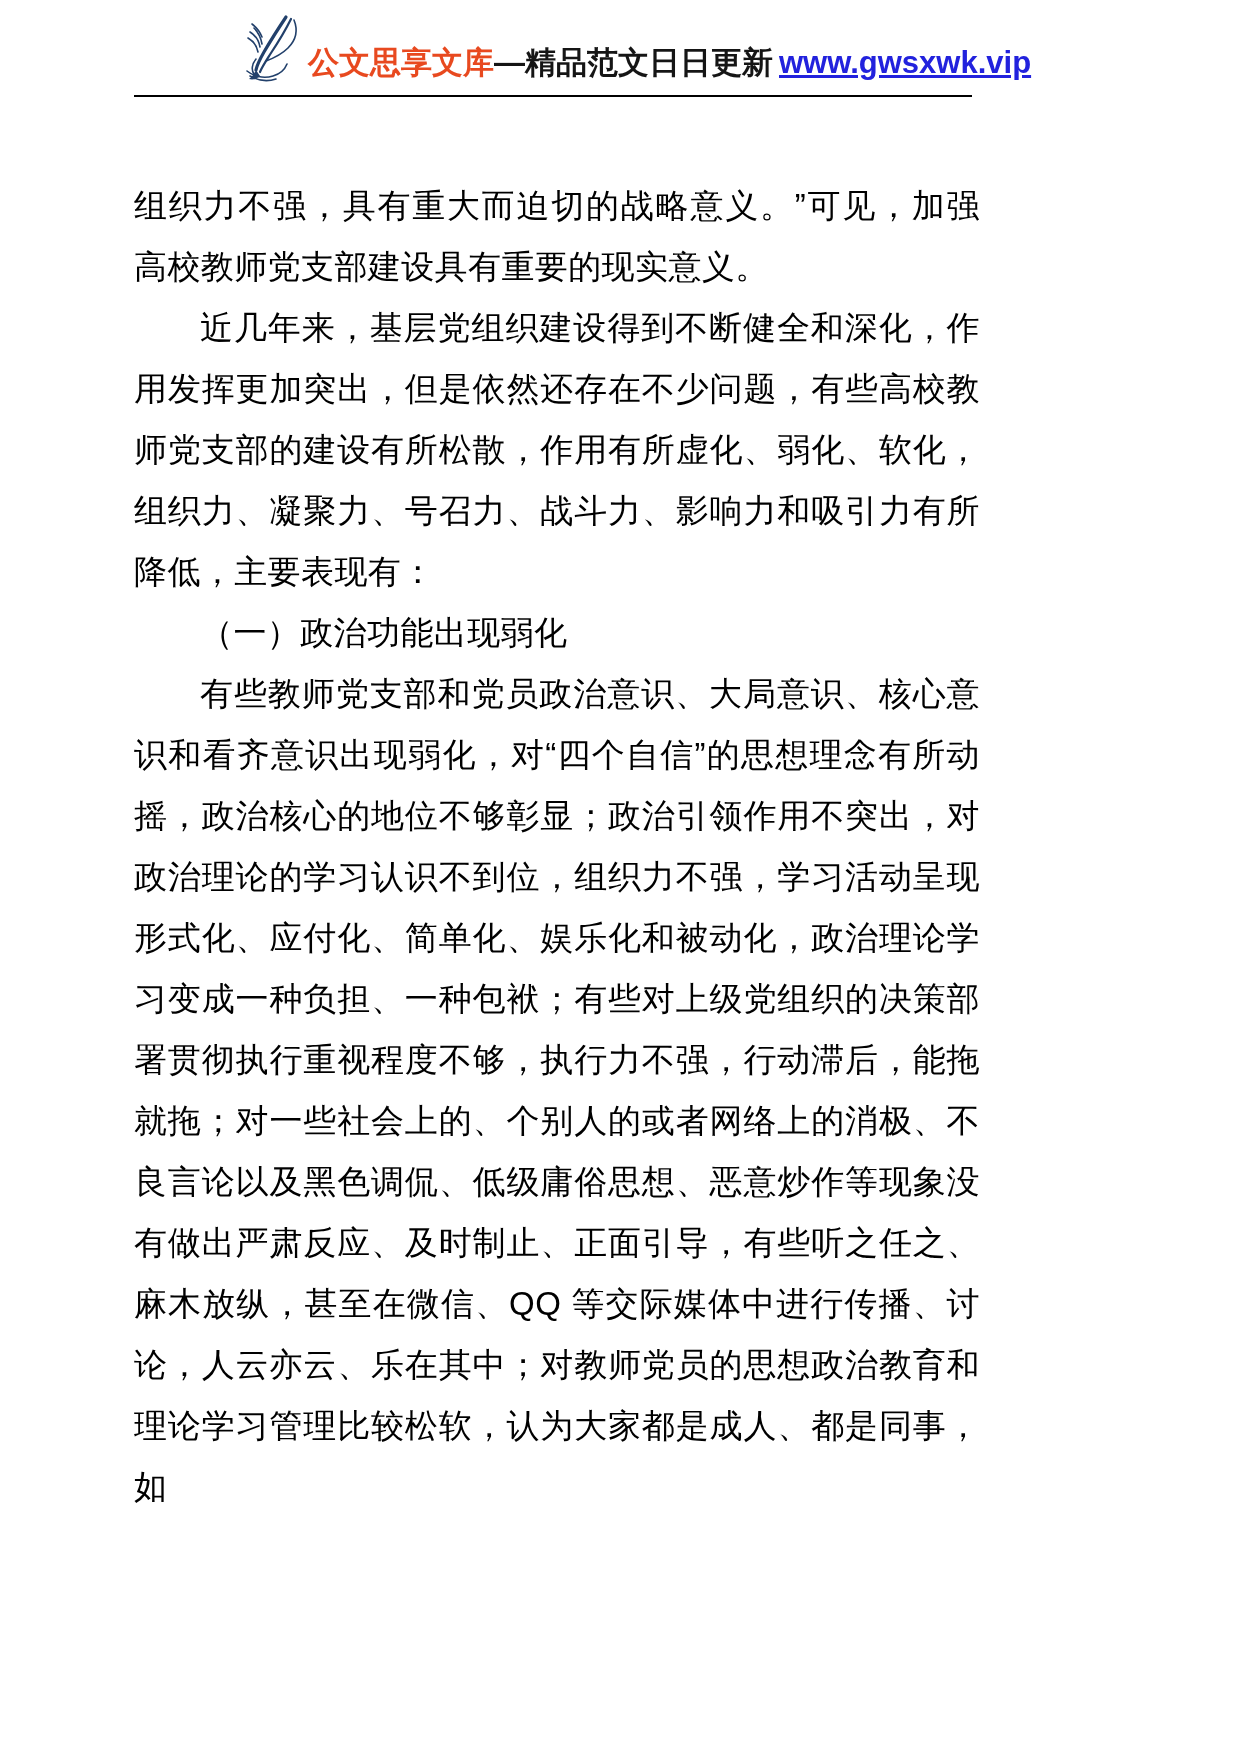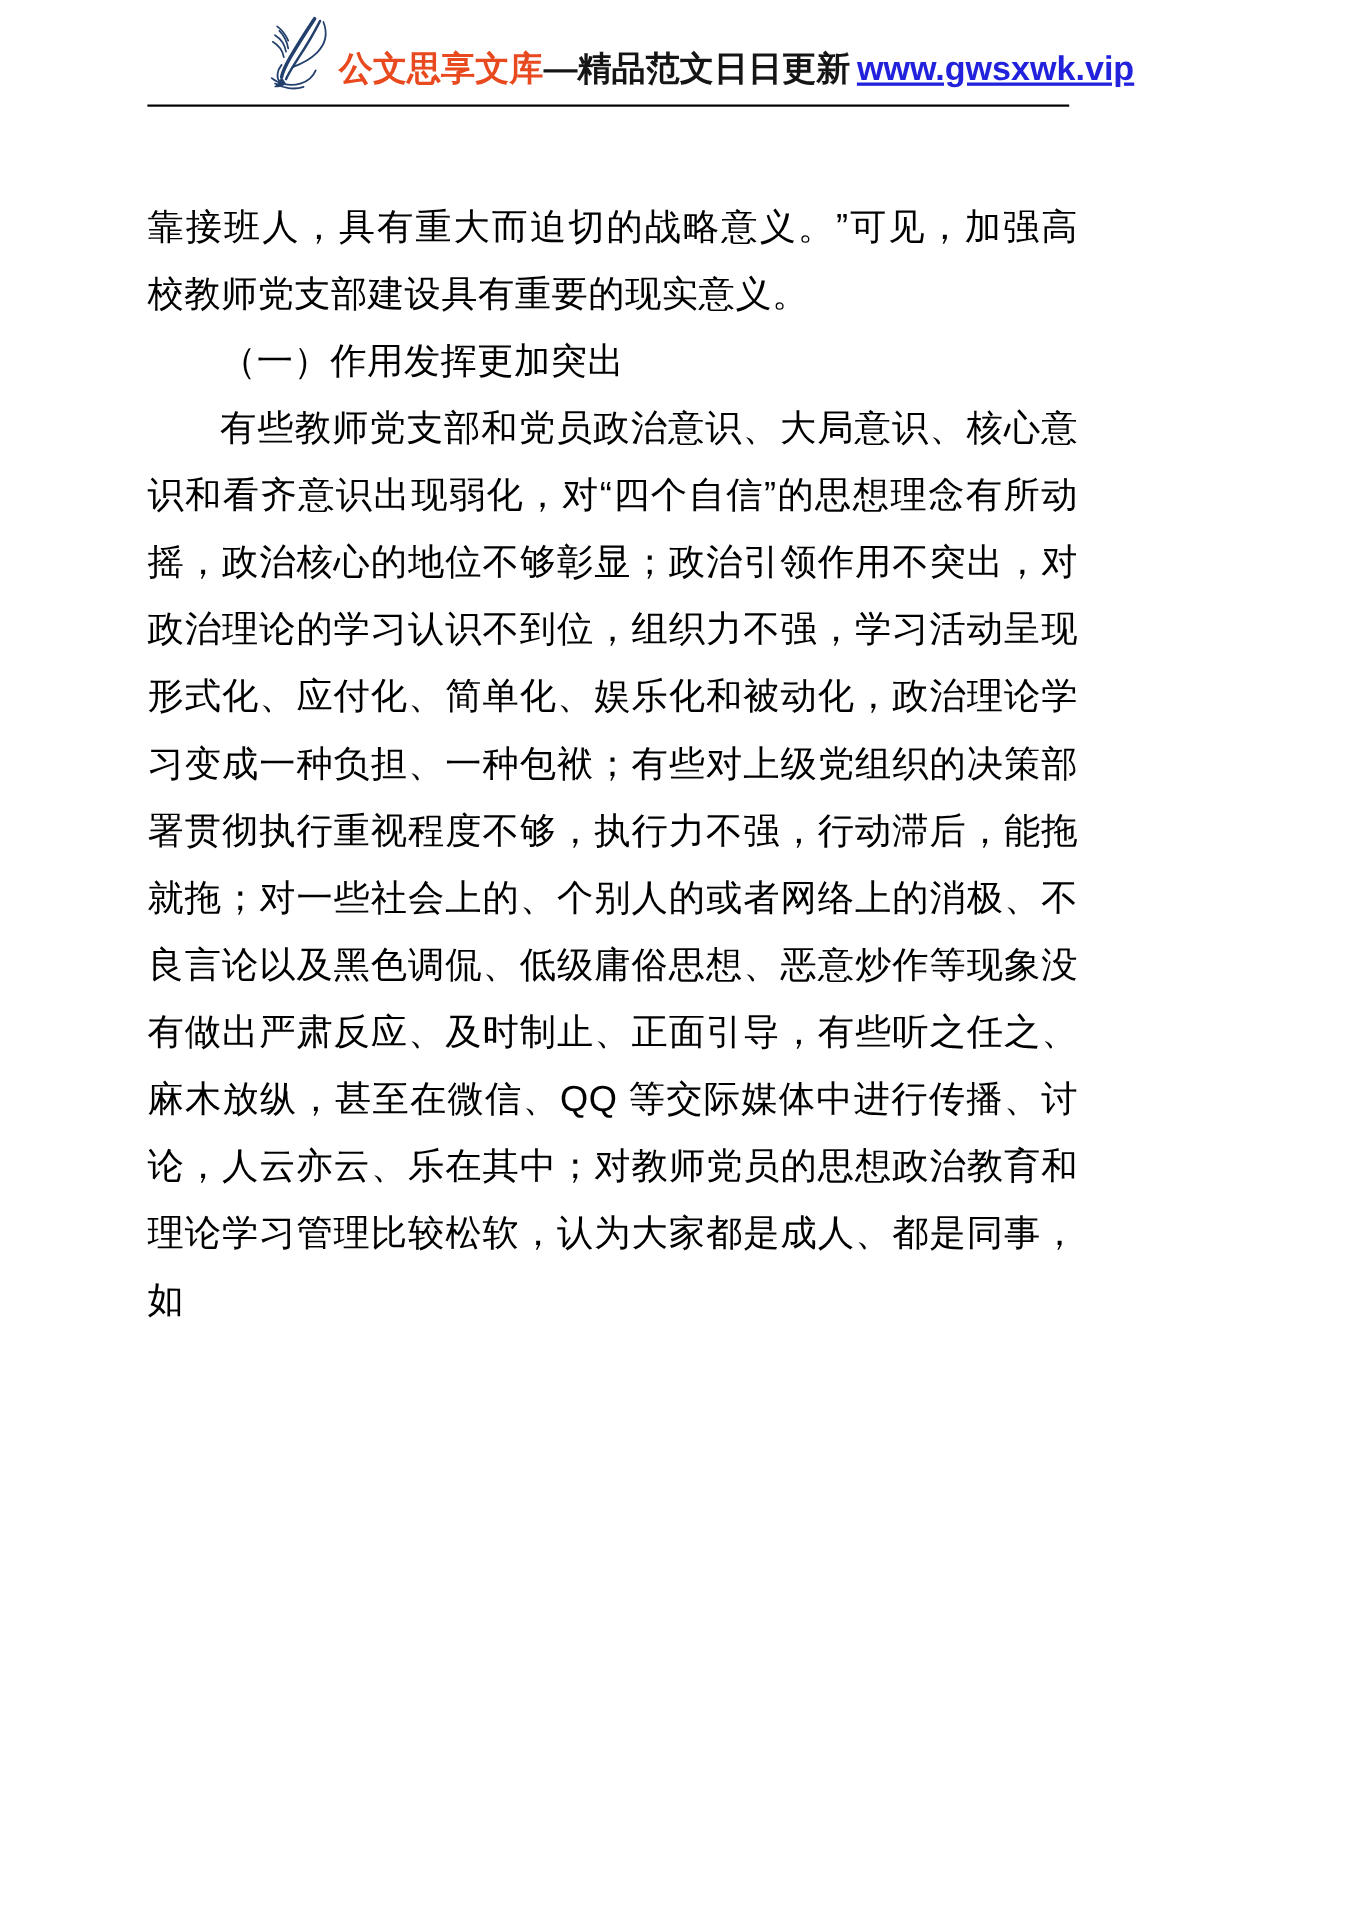--- a/index.html
+++ b/index.html
@@ -125,23 +125,24 @@
       </svg>
       <div class="brand-text">
         <span class="brand-name">公文思享文库</span><span class="brand-tag">—精品范文日日更新</span><span class="brand-url">www.gwsxwk.vip</span>
       </div>
     </div>
     <div class="header-rule"></div>
   </div>
 
   <div class="doc">
 
-    <p class="indent" style="text-indent:0;">靠接班人，具有重大而迫切的战略意义。”可见，加强高校教师党支部建设具有重要的现实意义。</p>
+    <p class="indent" style="text-indent:0;">组织力不强，具有重大而迫切的战略意义。”可见，加强高校教师党支部建设具有重要的现实意义。</p>
 
 
+    <p class="indent">近几年来，基层党组织建设得到不断健全和深化，作用发挥更加突出，但是依然还存在不少问题，有些高校教师党支部的建设有所松散，作用有所虚化、弱化、软化，组织力、凝聚力、号召力、战斗力、影响力和吸引力有所降低，主要表现有：</p>
 
-    <p class="h-blue">（一）作用发挥更加突出</p>
+    <p class="h-blue">（一）政治功能出现弱化</p>
 
     <p class="indent">有些教师党支部和党员政治意识、大局意识、核心意识和看齐意识出现弱化，对“四个自信”的思想理念有所动摇，政治核心的地位不够彰显；政治引领作用不突出，对政治理论的学习认识不到位，组织力不强，学习活动呈现形式化、应付化、简单化、娱乐化和被动化，政治理论学习变成一种负担、一种包袱；有些对上级党组织的决策部署贯彻执行重视程度不够，执行力不强，行动滞后，能拖就拖；对一些社会上的、个别人的或者网络上的消极、不良言论以及黑色调侃、低级庸俗思想、恶意炒作等现象没有做出严肃反应、及时制止、正面引导，有些听之任之、麻木放纵，甚至在微信、QQ 等交际媒体中进行传播、讨论，人云亦云、乐在其中；对教师党员的思想政治教育和理论学习管理比较松软，认为大家都是成人、都是同事，如</p>
 
   </div>
 
 </div>
 
 </body></html>

